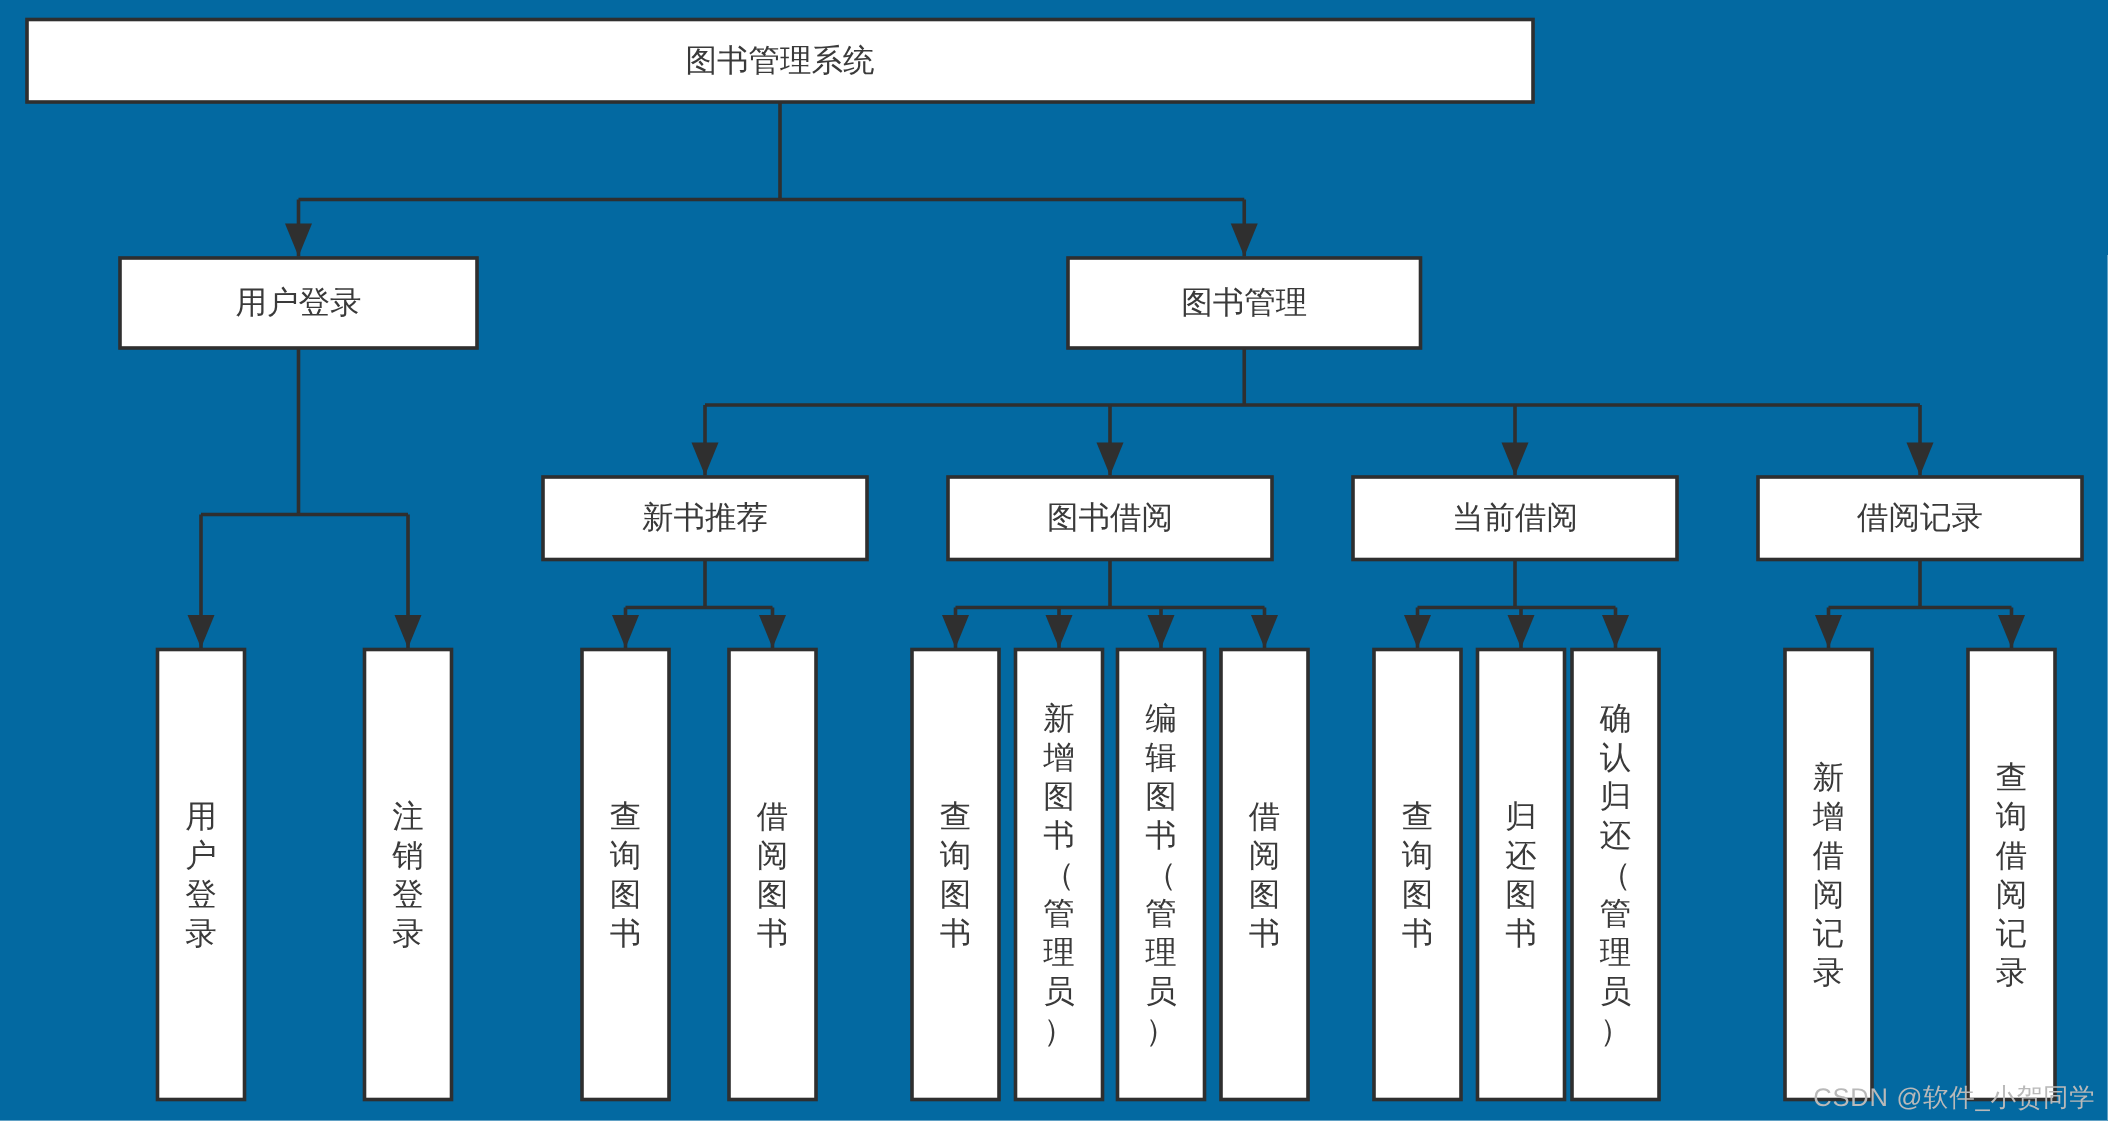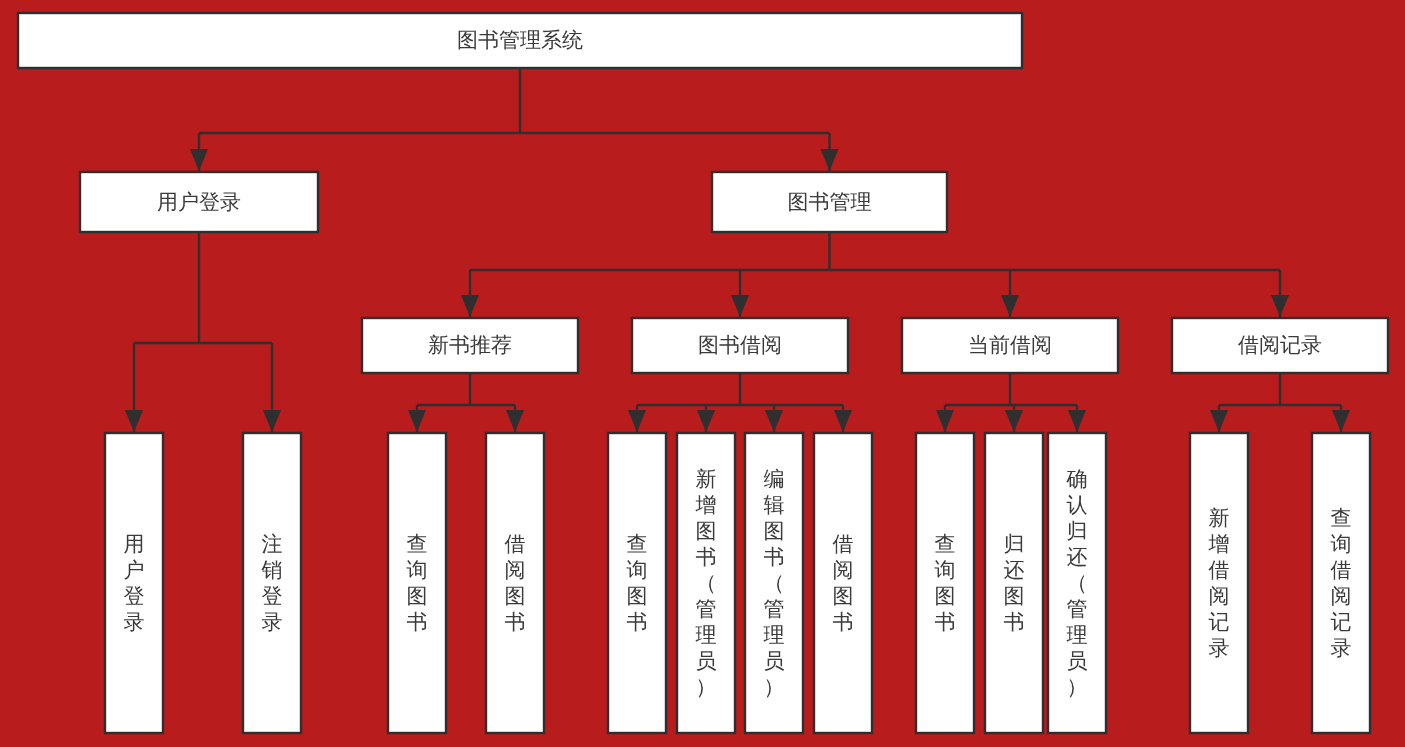--- a/index.html
+++ b/index.html
@@ -12,21 +12,21 @@
     width: 1405px;
     height: 747px;
     font-family: "Liberation Sans", "DejaVu Sans", sans-serif;
     overflow: hidden;
     position: relative;
   }
   #diagram-root {
     position: relative;
     width: 1405px;
     height: 747px;
-    background: #b91c1c;
+    background: #0369a1;
   }
   svg#tree-svg {
     position: absolute;
     left: 0;
     top: 0;
     width: 1405px;
     height: 747px;
     display: block;
   }
   .node-box {
@@ -205,13 +205,14 @@
         <g>
           <rect x="1190" y="433" width="58" height="300" class="node-box"></rect>
           <text x="1219" y="525.28" class="node-label-v"><tspan x="1219" dy="0">新</tspan><tspan x="1219" dy="26">增</tspan><tspan x="1219" dy="26">借</tspan><tspan x="1219" dy="26">阅</tspan><tspan x="1219" dy="26">记</tspan><tspan x="1219" dy="26">录</tspan></text>
         </g>
         <g>
           <rect x="1312" y="433" width="58" height="300" class="node-box"></rect>
           <text x="1341" y="525.28" class="node-label-v"><tspan x="1341" dy="0">查</tspan><tspan x="1341" dy="26">询</tspan><tspan x="1341" dy="26">借</tspan><tspan x="1341" dy="26">阅</tspan><tspan x="1341" dy="26">记</tspan><tspan x="1341" dy="26">录</tspan></text>
         </g>
       </g>
   </svg>
+  <div class="watermark-text">CSDN @软件_小贺同学</div>
 </div>
 
 </body></html>

